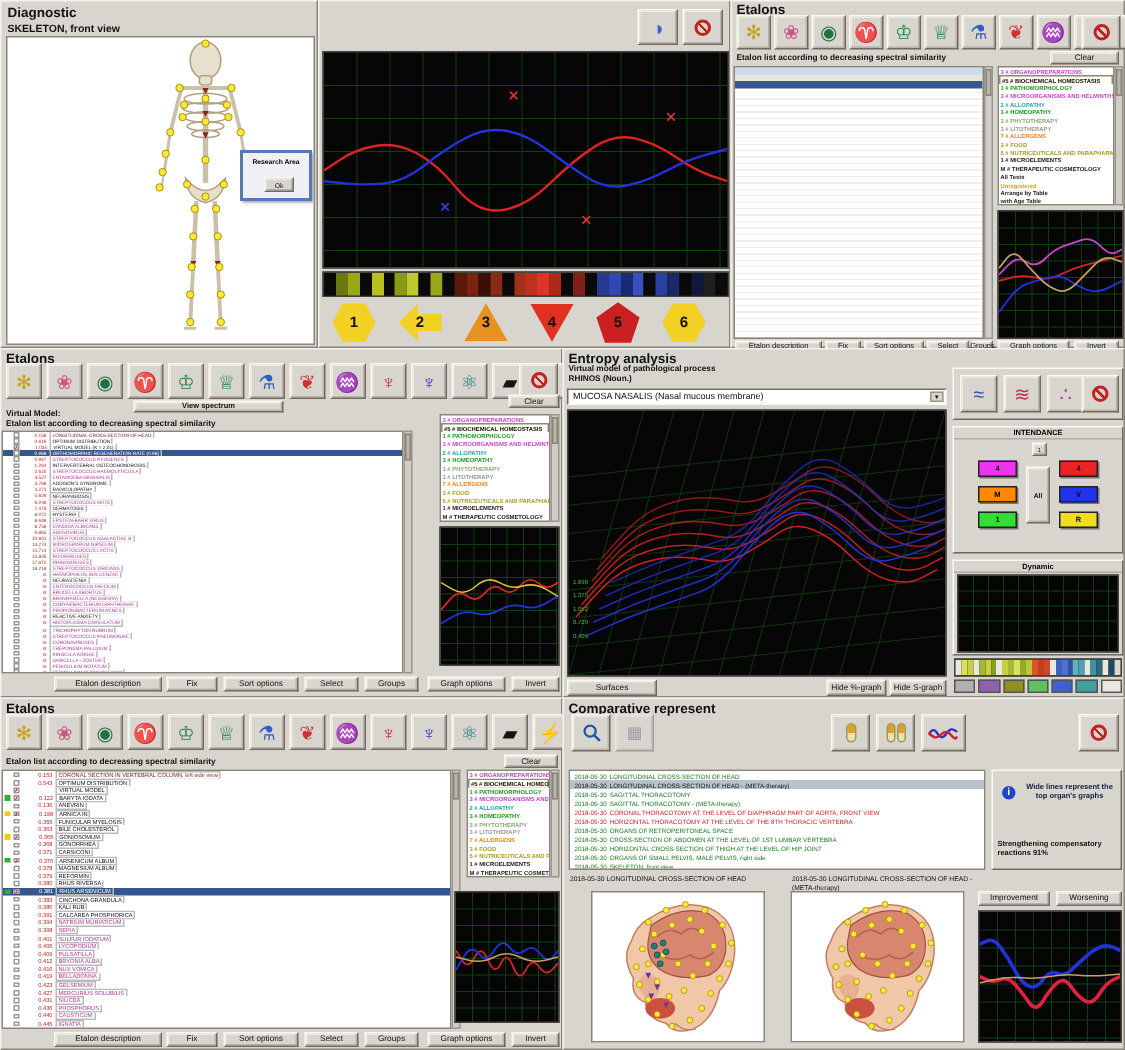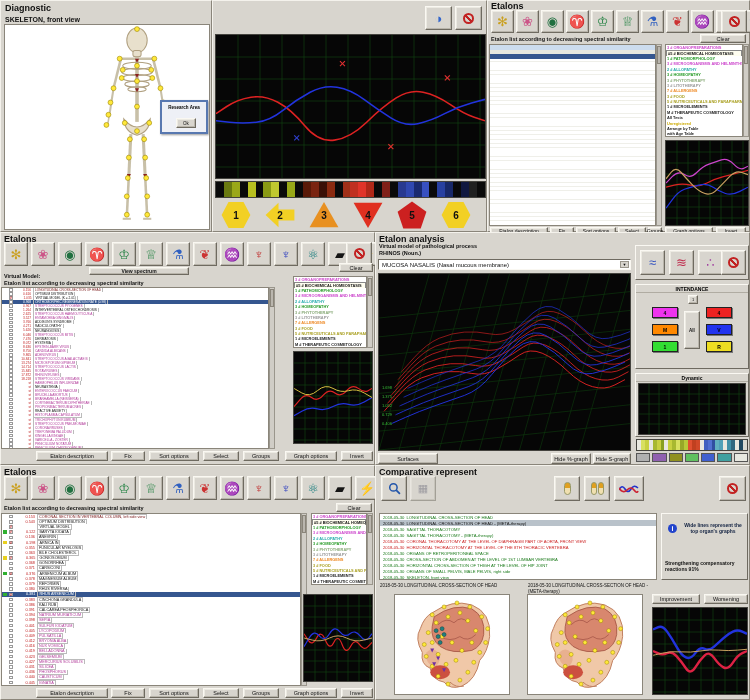--- a/index.html
+++ b/index.html
@@ -903,21 +903,21 @@
       </div>
     <div class="b" style="left:284px;top:218px;width:52px;height:10px">
         <span>Graph options</span>
       </div>
     <div class="b" style="left:340px;top:218px;width:32px;height:10px">
         <span>Invert</span>
       </div>
   </div>
 
   <div class="panel" style="left:375px;top:232px;width:375px;height:233px">
-    <div class="ptitle" style="left:3px;top:1px">Etalon analysis</div>
+    <div class="ptitle" style="left:3px;top:1px">Entropy analysis</div>
     <div class="sub" style="left:3px;top:10px;font-size:5.5px">Virtual model of pathological process</div>
     <div class="sub" style="left:3px;top:17px;font-size:5.5px">RHINOS (Noun.)</div>
     <div class="combo" style="left:2px;top:26px;width:253px;height:11px">
       <span>MUCOSA NASALIS  (Nasal mucous membrane)</span>
       <span class="arrowbox">▼</span>
     </div>
     <div class="blackbox graph" style="left:2px;top:40px;width:253px;height:178px">
         <svg width="251" height="176">
           <line x1="0" y1="176" x2="50.2" y2="0" stroke="#0e3c0e" stroke-width="0.6"></line>
           <line x1="20.080000000000002" y1="176" x2="70.28" y2="0" stroke="#0e3c0e" stroke-width="0.6"></line>

